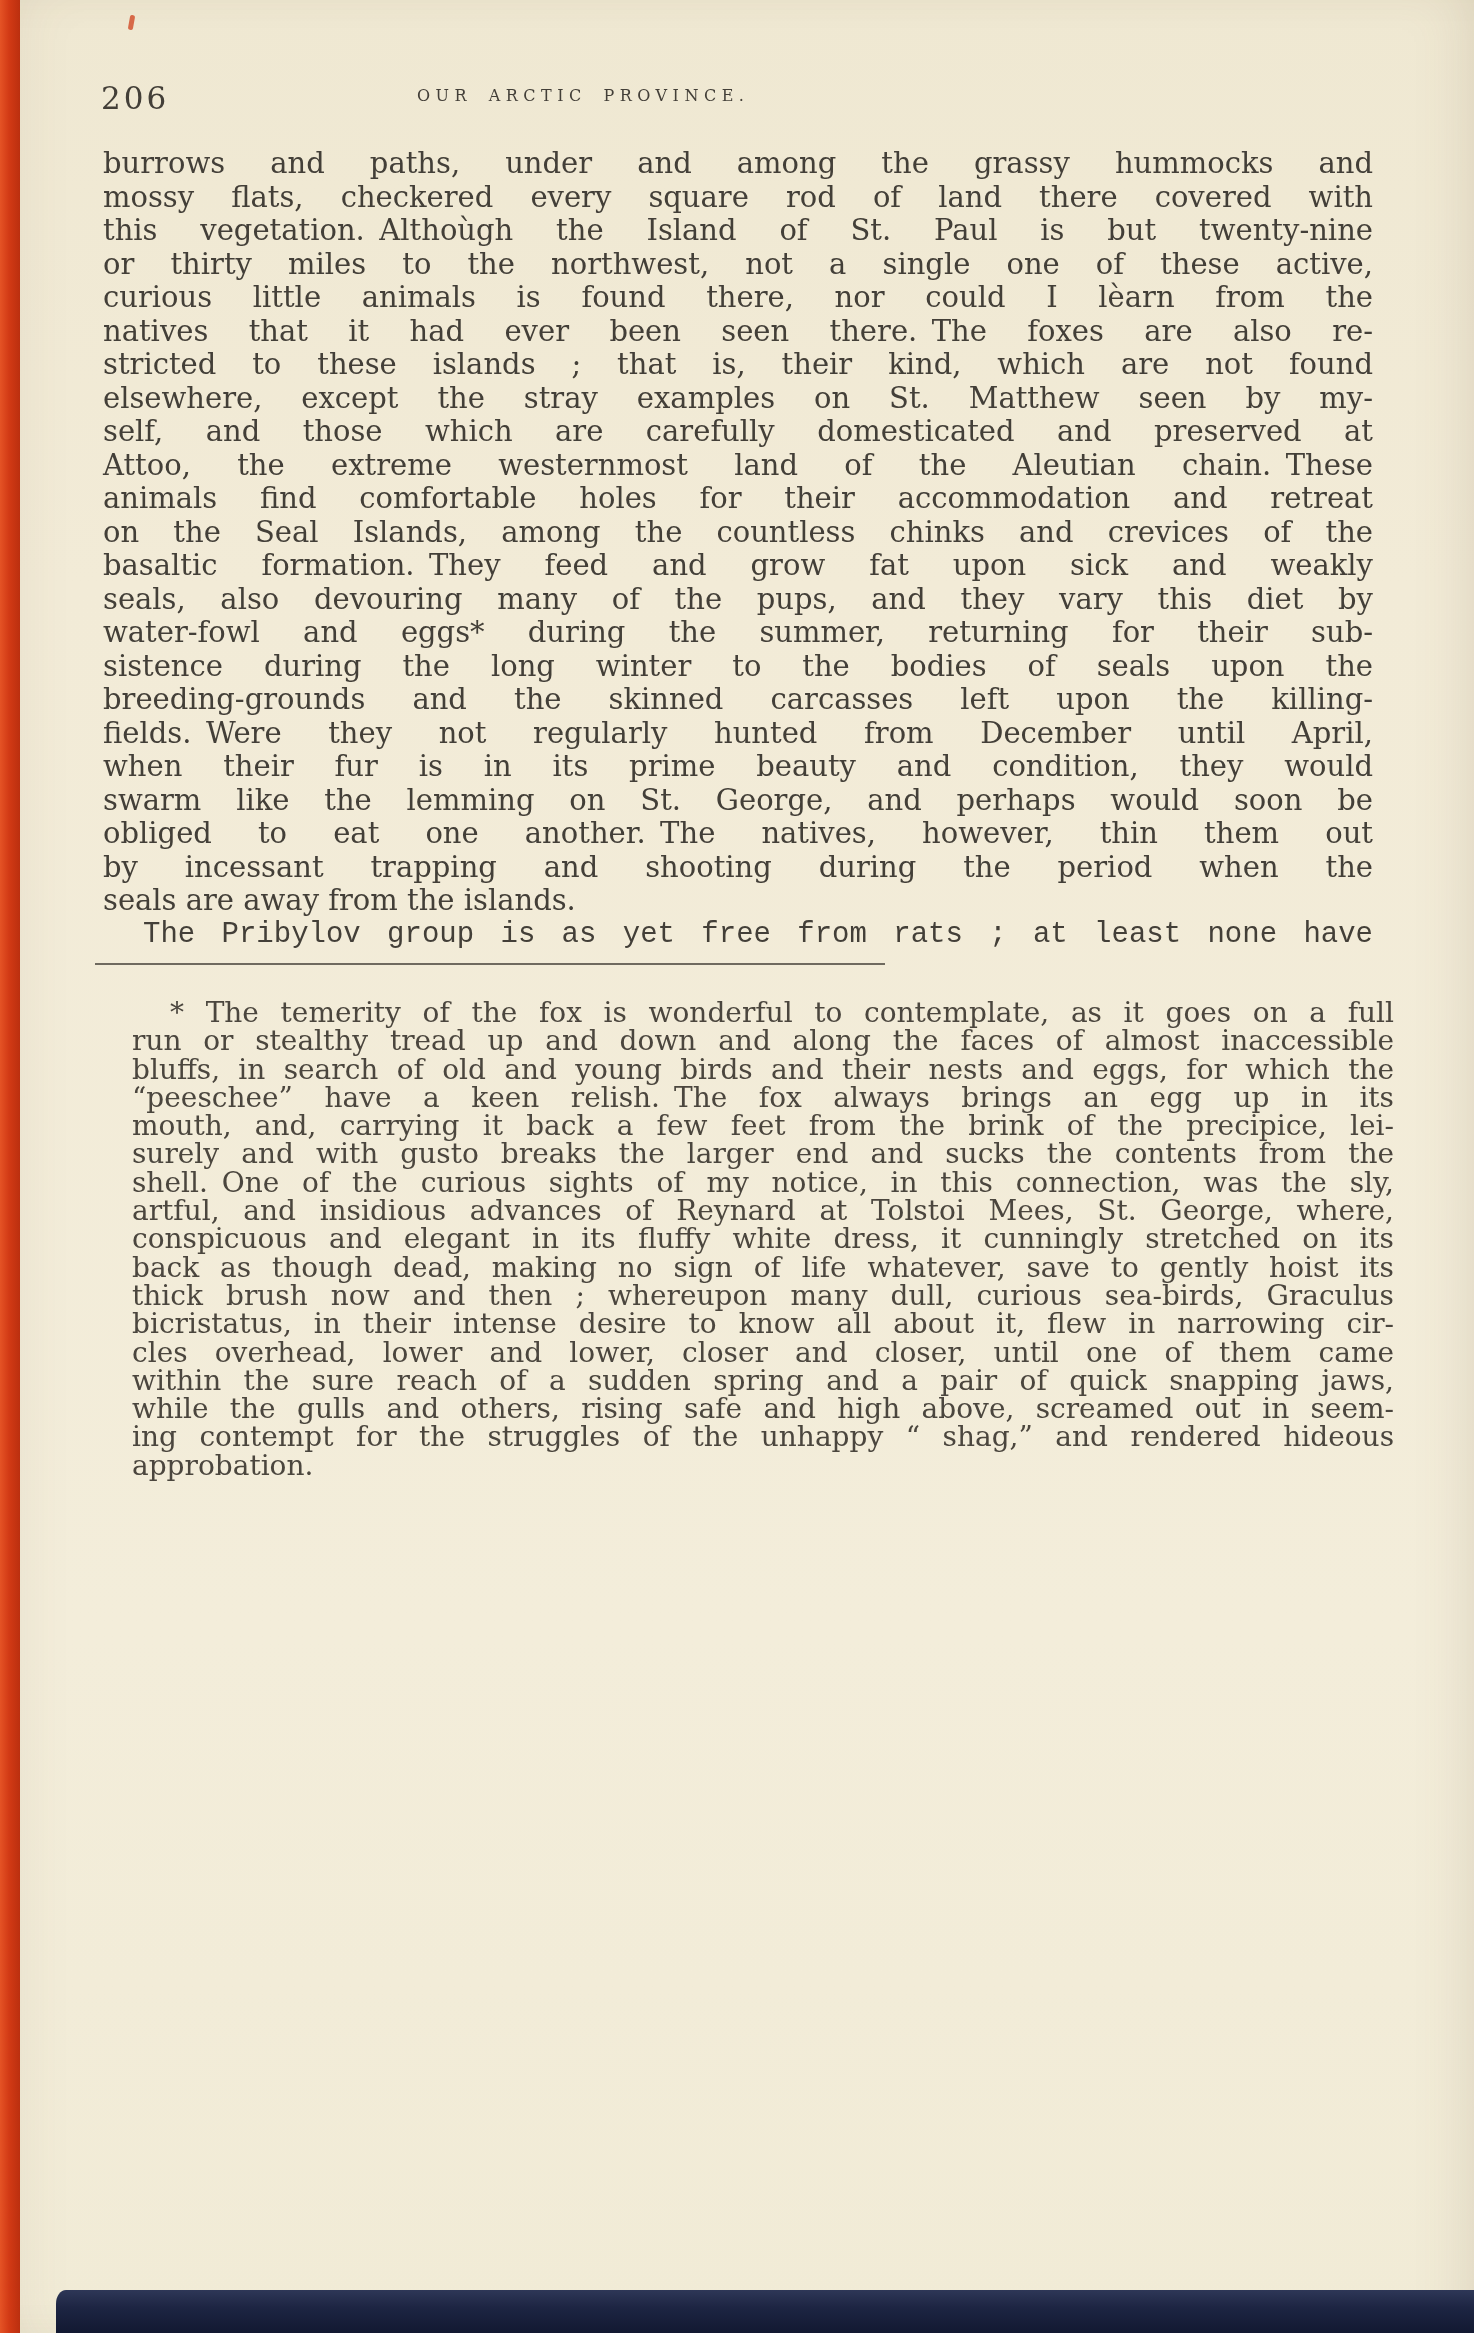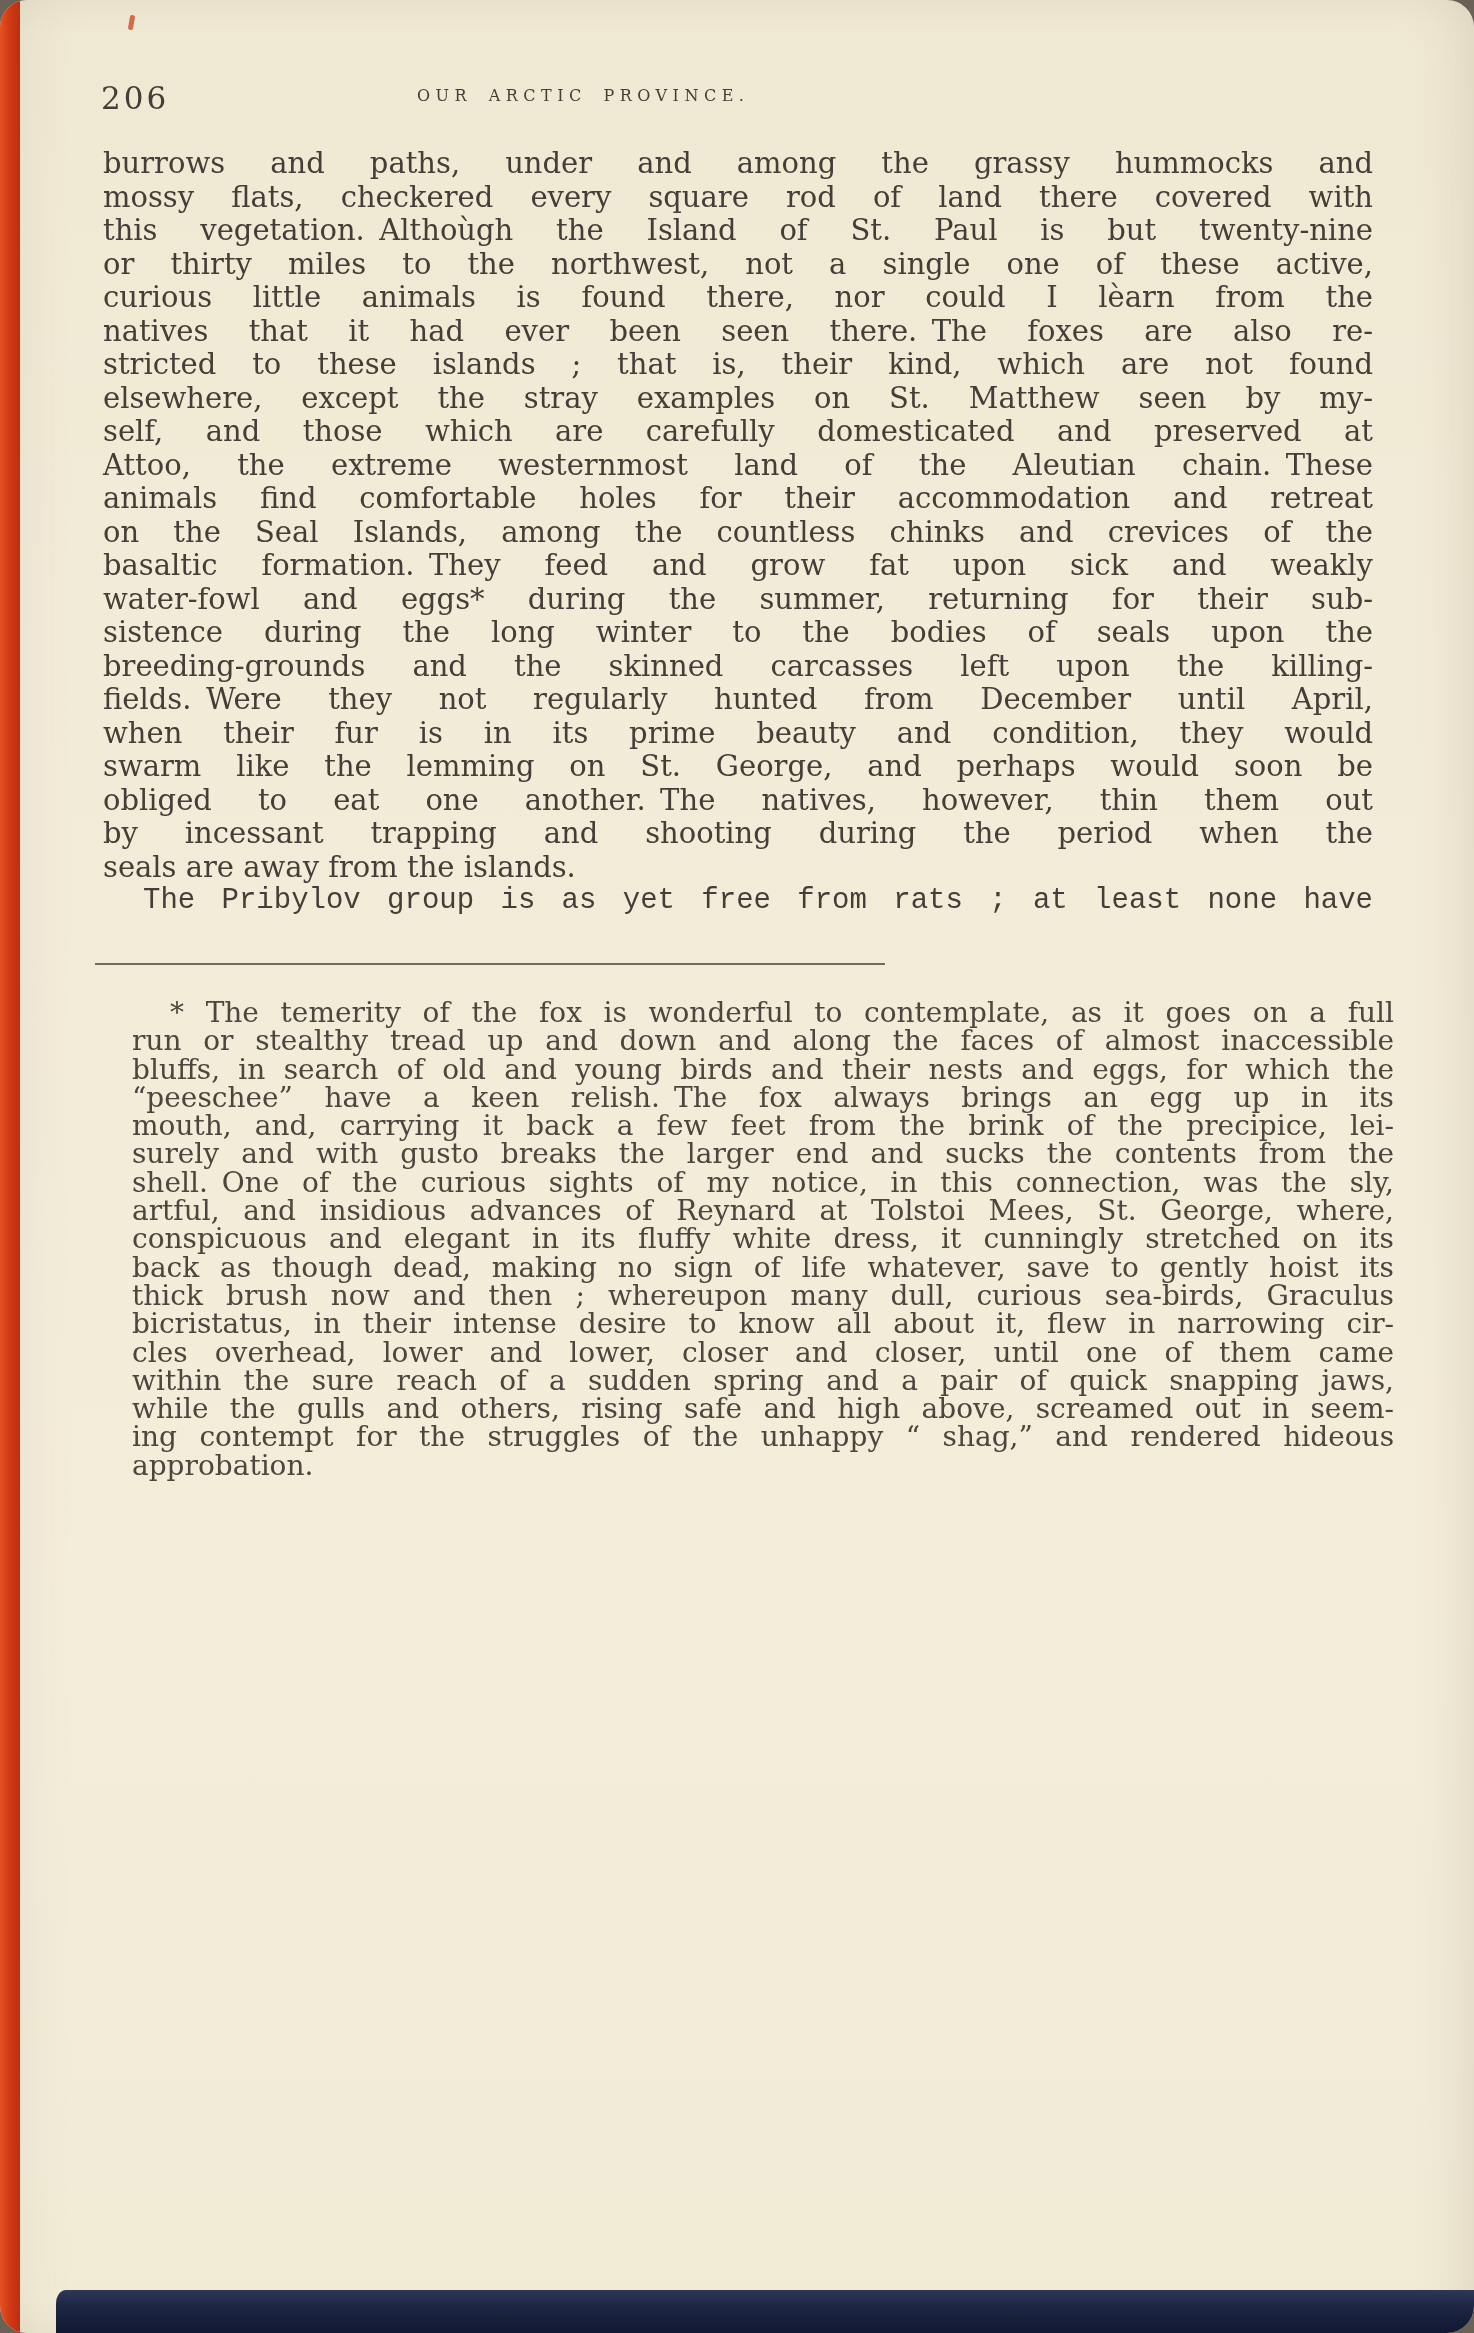--- a/index.html
+++ b/index.html
@@ -8,21 +8,20 @@
 
   .page {
     position:relative;
     width:1474px; height:2333px;
     margin:0 auto;
     background: linear-gradient(180deg,#efe8d2 0%, #f2ebd7 25%, #f3edda 70%, #f1ebd6 100%);
     font-family:"DejaVu Serif","Liberation Serif",serif;
     overflow:hidden;
     box-shadow: inset -30px 0 60px -30px rgba(110,90,60,.18),
                 inset 45px 0 70px -45px rgba(110,90,60,.15);
-    border-radius: 27px;
   }
 
   .spine {
     position:absolute; left:0; top:0; bottom:0; width:20px;
     background: linear-gradient(90deg,#e55325 0%, var(--spine-red,#d23a15) 45%, #bb2f0f 100%);
   }
 
   .bottom-edge {
     position:absolute; left:56px; right:0; bottom:0; height:43px;
     background: linear-gradient(180deg,#2e3757 0%, var(--bottom-edge,#1d2543) 40%, #121831 100%);
@@ -89,20 +88,21 @@
       <div class="line"><span>or thirty miles to the northwest, not a single one of these active,</span></div>
       <div class="line"><span>curious little animals is found there, nor could I lèarn from the</span></div>
       <div class="line"><span>natives that it had ever been seen there. The foxes are also re-</span></div>
       <div class="line"><span>stricted to these islands ; that is, their kind, which are not found</span></div>
       <div class="line"><span>elsewhere, except the stray examples on St. Matthew seen by my-</span></div>
       <div class="line"><span>self, and those which are carefully domesticated and preserved at</span></div>
       <div class="line"><span>Attoo, the extreme westernmost land of the Aleutian chain. These</span></div>
       <div class="line"><span>animals find comfortable holes for their accommodation and retreat</span></div>
       <div class="line"><span>on the Seal Islands, among the countless chinks and crevices of the</span></div>
       <div class="line"><span>basaltic formation. They feed and grow fat upon sick and weakly</span></div>
+      <div class="line"><span>seals, also devouring many of the pups, and they vary this diet by</span></div>
       <div class="line"><span>water-fowl and eggs* during the summer, returning for their sub-</span></div>
       <div class="line"><span>sistence during the long winter to the bodies of seals upon the</span></div>
       <div class="line"><span>breeding-grounds and the skinned carcasses left upon the killing-</span></div>
       <div class="line"><span>fields. Were they not regularly hunted from December until April,</span></div>
       <div class="line"><span>when their fur is in its prime beauty and condition, they would</span></div>
       <div class="line"><span>swarm like the lemming on St. George, and perhaps would soon be</span></div>
       <div class="line"><span>obliged to eat one another. The natives, however, thin them out</span></div>
       <div class="line"><span>by incessant trapping and shooting during the period when the</span></div>
       <div class="line end"><span>seals are away from the islands.</span></div>
       <div class="line indent"><span>The Pribylov group is as yet free from rats ; at least none have</span></div>

